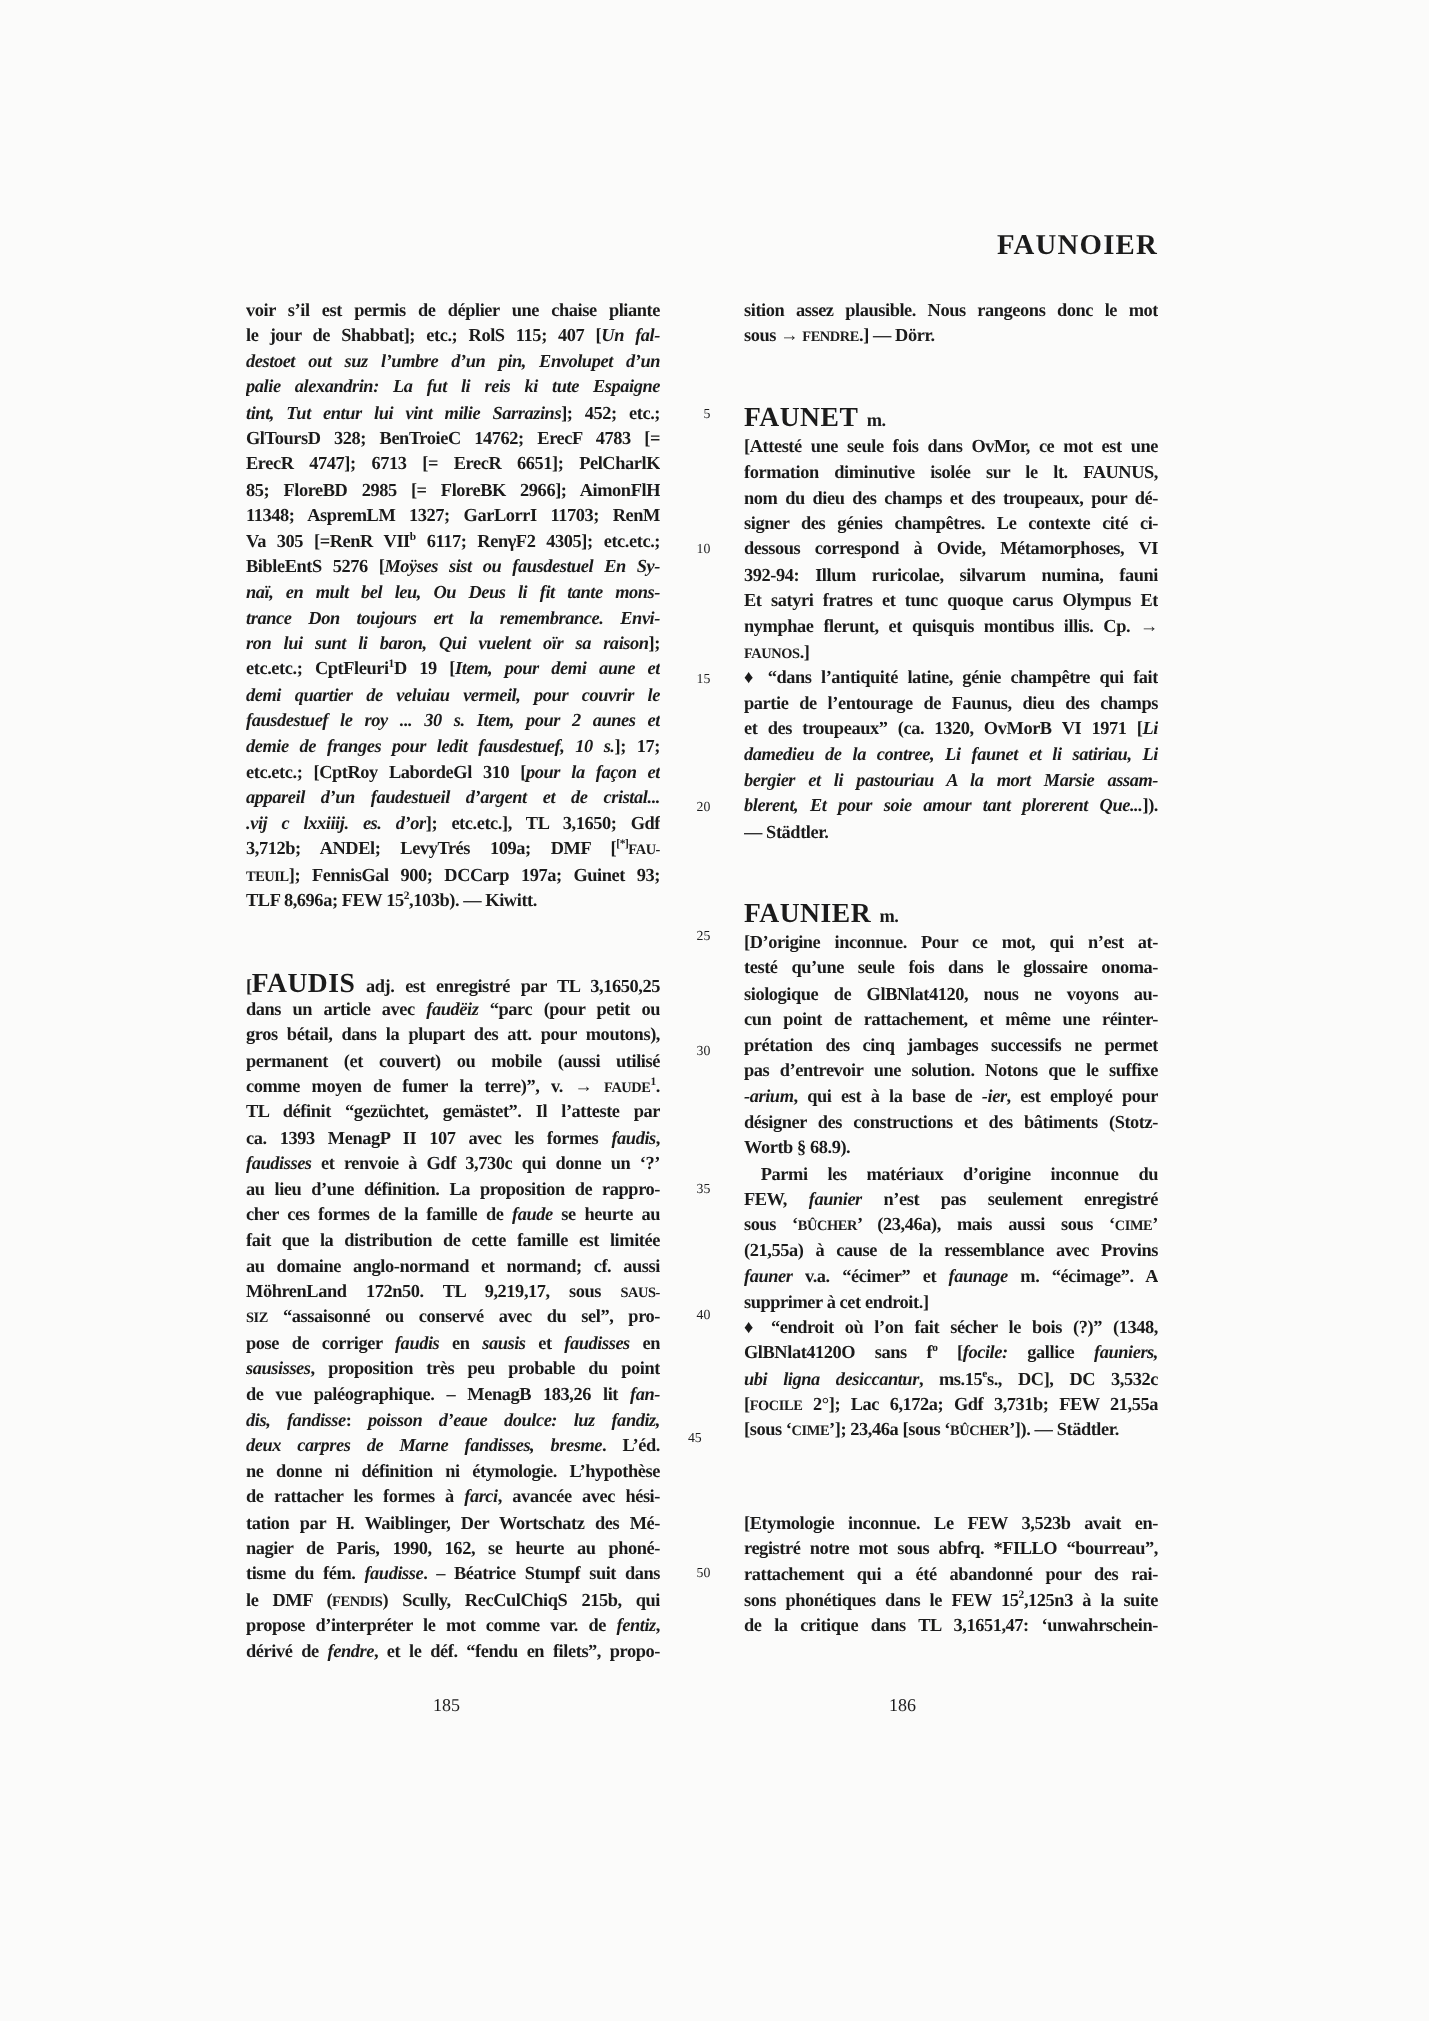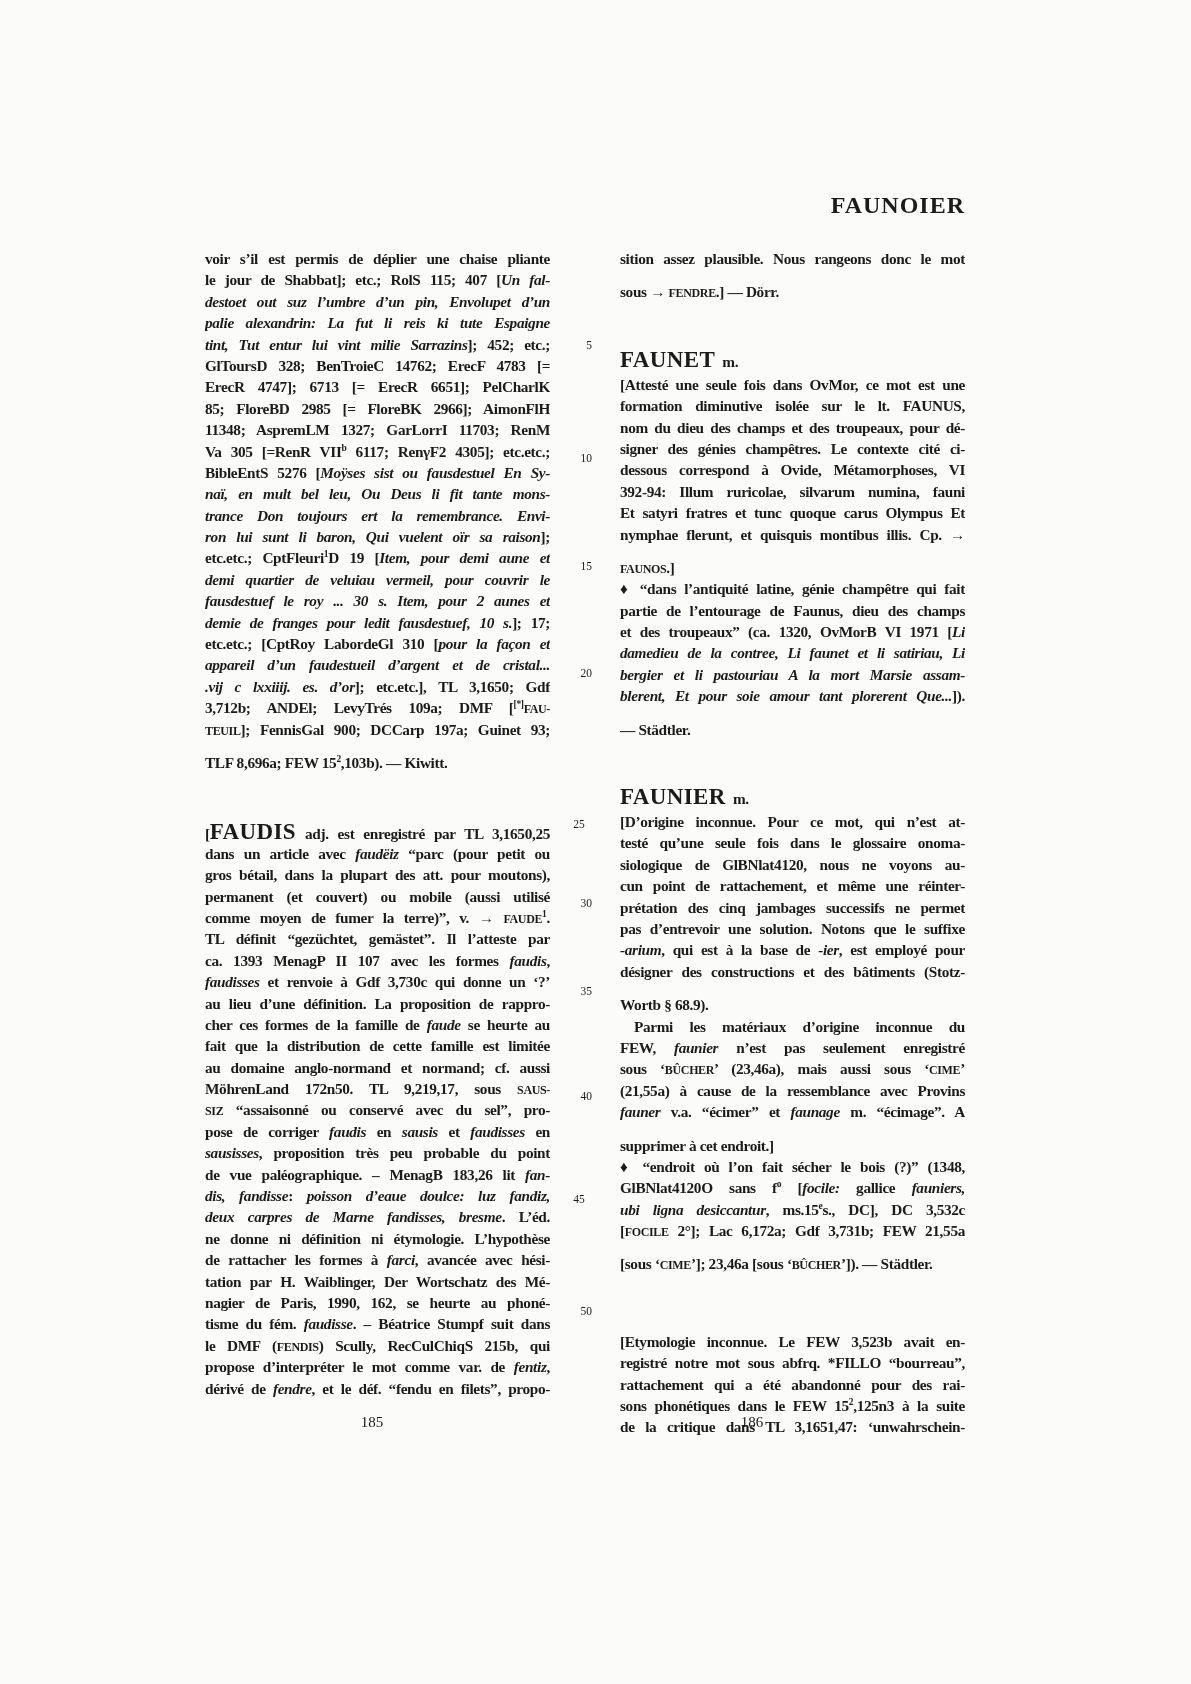--- a/index.html
+++ b/index.html
@@ -18,21 +18,21 @@
     position:absolute;top:248px;width:345px;
     font-size:15.3px;font-weight:bold;line-height:21.4px;
     letter-spacing:-0.35px;
   }
   .col-left{left:205px;}
   .col-right{left:620px;}
   .ln{
     height:21.4px;overflow:hidden;
     text-align:justify;text-align-last:justify;
   }
-  .ln.last{text-align-last:auto;margin-top:12px;}
+  .ln.last{text-align-last:auto;}
   .ln.ind{text-indent:14px;}
   .seg-r{}
   .seg-i{font-style:italic;font-weight:bold;}
   .seg-sc{font-size:12px;}
   .seg-sup{vertical-align:super;font-size:9.5px;line-height:0;}
   .seg-hw{font-size:23px;letter-spacing:0.4px;}
   .sec-faudis{margin-top:48px;}
   .entry{margin-top:45px;}
   .entry.entry-last{margin-top:56px;}
   .entry-head{height:26px;line-height:24px;font-size:23px;letter-spacing:0.4px;font-weight:bold;}
@@ -181,22 +181,22 @@
           <div class="ln"><span class="seg-r">de la critique dans TL 3,1651,47: ‘unwahrschein-</span></div>
         </div>
     </div>
   </div>
 
   <div id="gutter">
       <div class="gutter-num" style="top: 339px;">5</div>
       <div class="gutter-num" style="top: 452px;">10</div>
       <div class="gutter-num" style="top: 560px;">15</div>
       <div class="gutter-num" style="top: 667px; font-family: Liberation Serif, serif;">20</div>
-      <div class="gutter-num" style="top: 818px; text-align: center;">25</div>
-      <div class="gutter-num" style="top: 897px;">30</div>
+      <div class="gutter-num" style="top: 774px;">25</div>
+      <div class="gutter-num" style="top: 870px;">30</div>
       <div class="gutter-num" style="top: 985px;">35</div>
       <div class="gutter-num" style="top: 1090px;">40</div>
       <div class="gutter-num" style="top: 1193px; text-align: center;">45</div>
       <div class="gutter-num" style="top: 1305px;">50</div>
     </div>
 
   <div class="pagenum" id="pn-left">185</div>
   <div class="pagenum" id="pn-right">186</div>
 
 </div>

